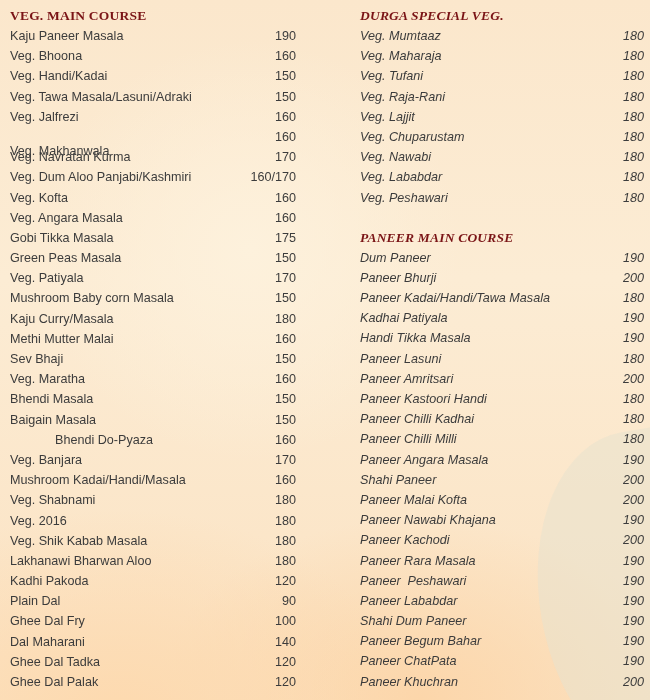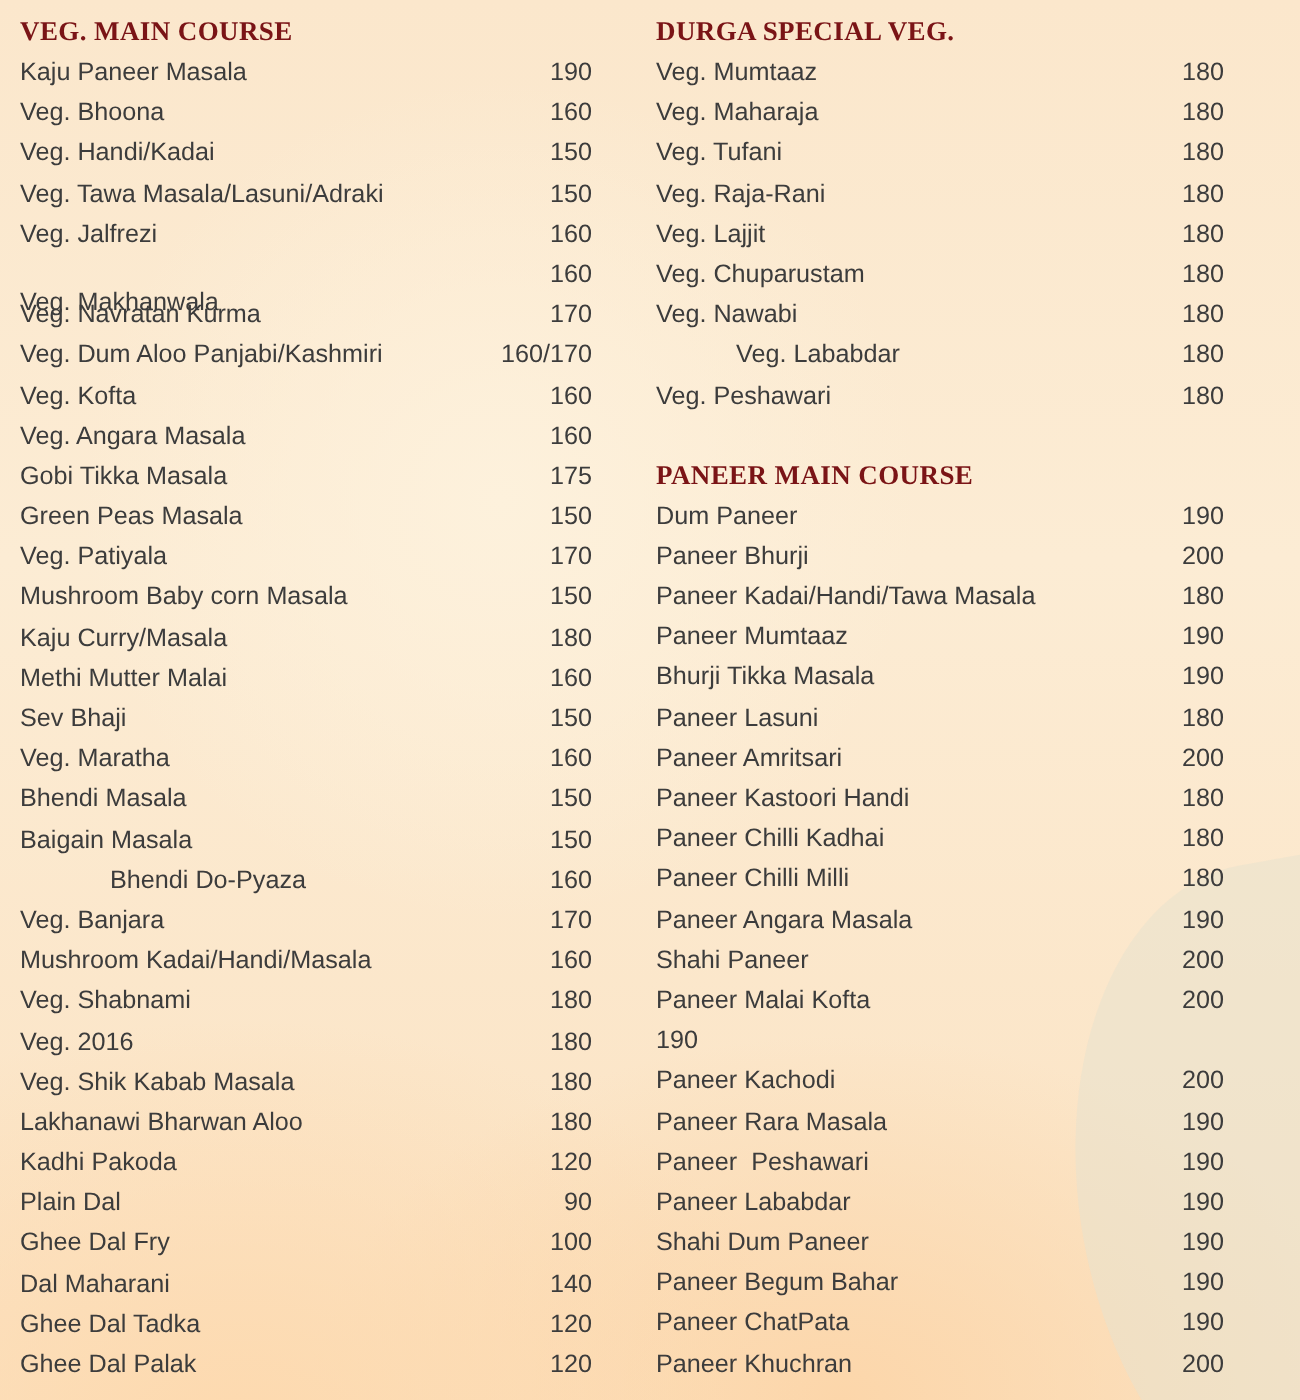--- a/index.html
+++ b/index.html
@@ -14,21 +14,21 @@
       color: #3b3b3b;
     }
     .leaf-shape {
       position: absolute; left: 540px; top: 430px; width: 220px; height: 340px;
       background: rgba(232, 226, 206, 0.55);
       border-radius: 110px 0 0 110px / 170px 0 0 170px;
       transform: rotate(-10deg);
     }
     .col { position: absolute; top: 6px; }
     .col.left { left: 10px; width: 286px; }
-    .col.right { left: 328px; width: 284px; }
+    .col.right { left: 360px; width: 284px; font-style: italic; }
     .section-title {
       font-family: "Liberation Serif", "DejaVu Serif", serif;
       font-weight: bold; color: #7a1416; font-size: 13.5px;
       letter-spacing: 0.2px; height: 20px; line-height: 20px;
       text-transform: uppercase;
     }
     .item {
       display: flex; justify-content: space-between; align-items: center;
       height: 20.2px; font-size: 12.6px; line-height: 20.2px; color: #3c3c3c;
       white-space: nowrap;
@@ -203,21 +203,21 @@
       </div>
       <div class="item">
         <span class="name" style="white-space: pre;">Veg. Chuparustam</span>
         <span class="price">180</span>
       </div>
       <div class="item">
         <span class="name" style="white-space: pre;">Veg. Nawabi</span>
         <span class="price">180</span>
       </div>
       <div class="item">
-        <span class="name" style="white-space: pre; margin-left: 40px;">Veg. Lababdar</span>
+        <span class="name" style="white-space: pre;">Veg. Lababdar</span>
         <span class="price">180</span>
       </div>
       <div class="item">
         <span class="name" style="white-space: pre;">Veg. Peshawari</span>
         <span class="price">180</span>
       </div>
     </div>
     <div class="spacer"></div>
     <div>
       <div class="section-title">PANEER MAIN COURSE</div>
@@ -227,25 +227,25 @@
       </div>
       <div class="item">
         <span class="name" style="white-space: pre; text-align: right;">Paneer Bhurji</span>
         <span class="price">200</span>
       </div>
       <div class="item">
         <span class="name" style="white-space: pre;">Paneer Kadai/Handi/Tawa Masala</span>
         <span class="price">180</span>
       </div>
       <div class="item">
-        <span class="name" style="white-space: pre;">Paneer Mumtaaz</span>
-        <span class="price">190</span>
-      </div>
-      <div class="item">
-        <span class="name" style="white-space: pre;">Bhurji Tikka Masala</span>
+        <span class="name" style="white-space: pre;">Kadhai Patiyala</span>
+        <span class="price">190</span>
+      </div>
+      <div class="item">
+        <span class="name" style="white-space: pre;">Handi Tikka Masala</span>
         <span class="price">190</span>
       </div>
       <div class="item">
         <span class="name" style="white-space: pre;">Paneer Lasuni</span>
         <span class="price">180</span>
       </div>
       <div class="item">
         <span class="name" style="white-space: pre;">Paneer Amritsari</span>
         <span class="price">200</span>
       </div>
@@ -267,20 +267,21 @@
       </div>
       <div class="item">
         <span class="name" style="white-space: pre;">Shahi Paneer</span>
         <span class="price">200</span>
       </div>
       <div class="item">
         <span class="name" style="white-space: pre;">Paneer Malai Kofta</span>
         <span class="price">200</span>
       </div>
       <div class="item">
+        <span class="name" style="white-space: pre;">Paneer Nawabi Khajana</span>
         <span class="price">190</span>
       </div>
       <div class="item">
         <span class="name" style="white-space: pre;">Paneer Kachodi</span>
         <span class="price">200</span>
       </div>
       <div class="item">
         <span class="name" style="white-space: pre;">Paneer Rara Masala</span>
         <span class="price">190</span>
       </div>

